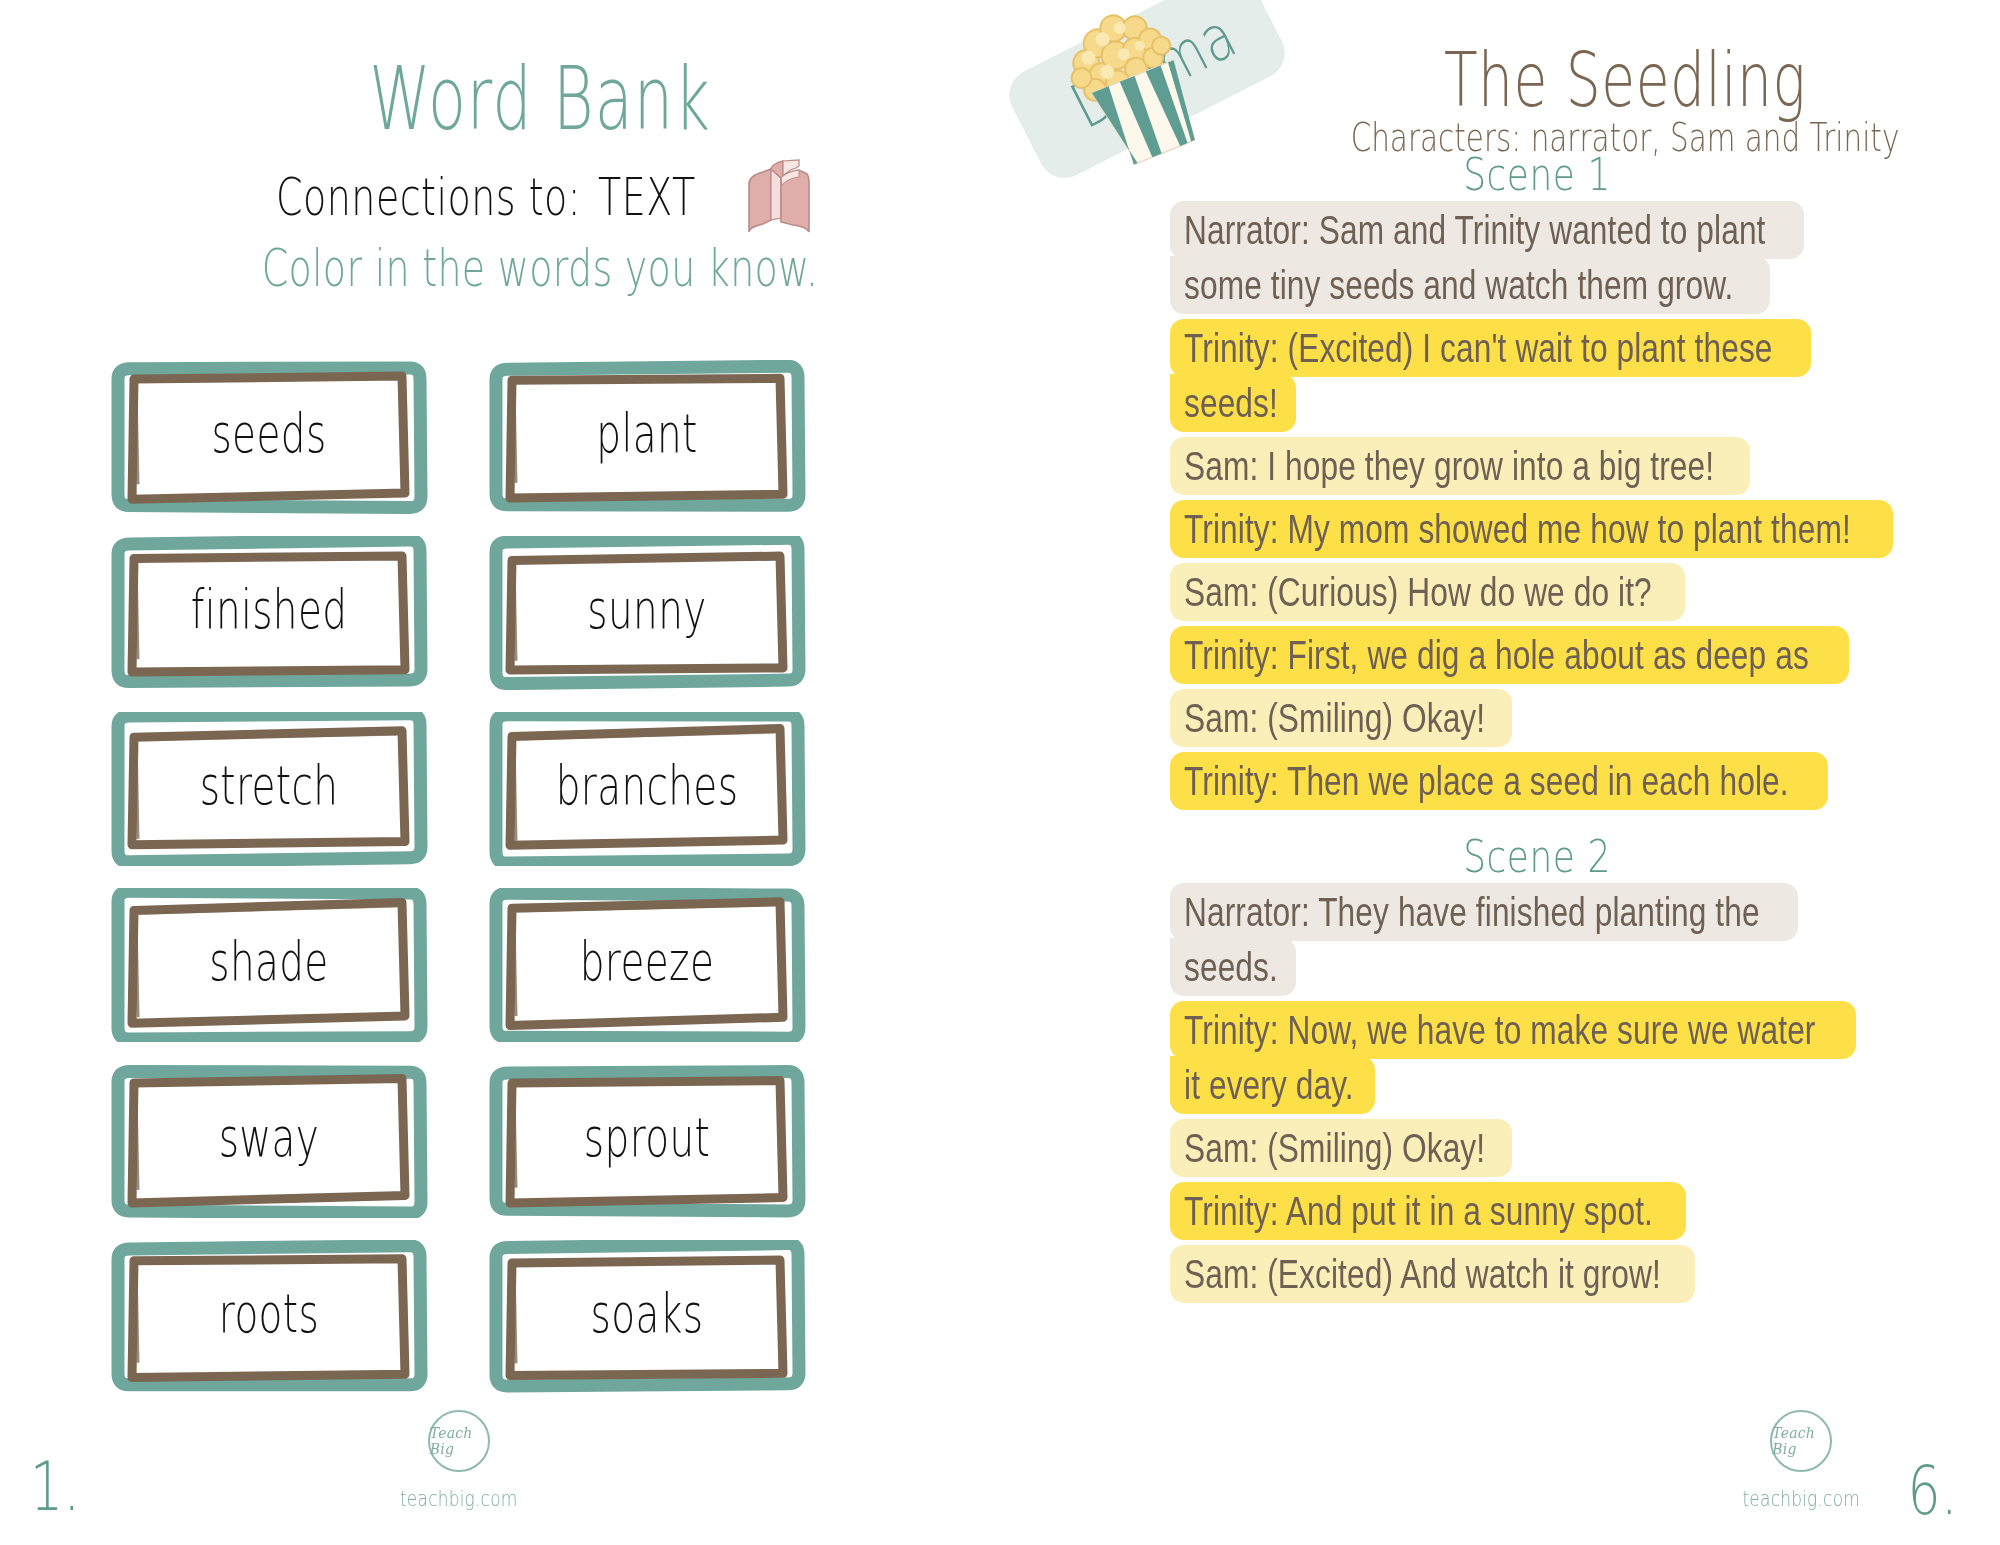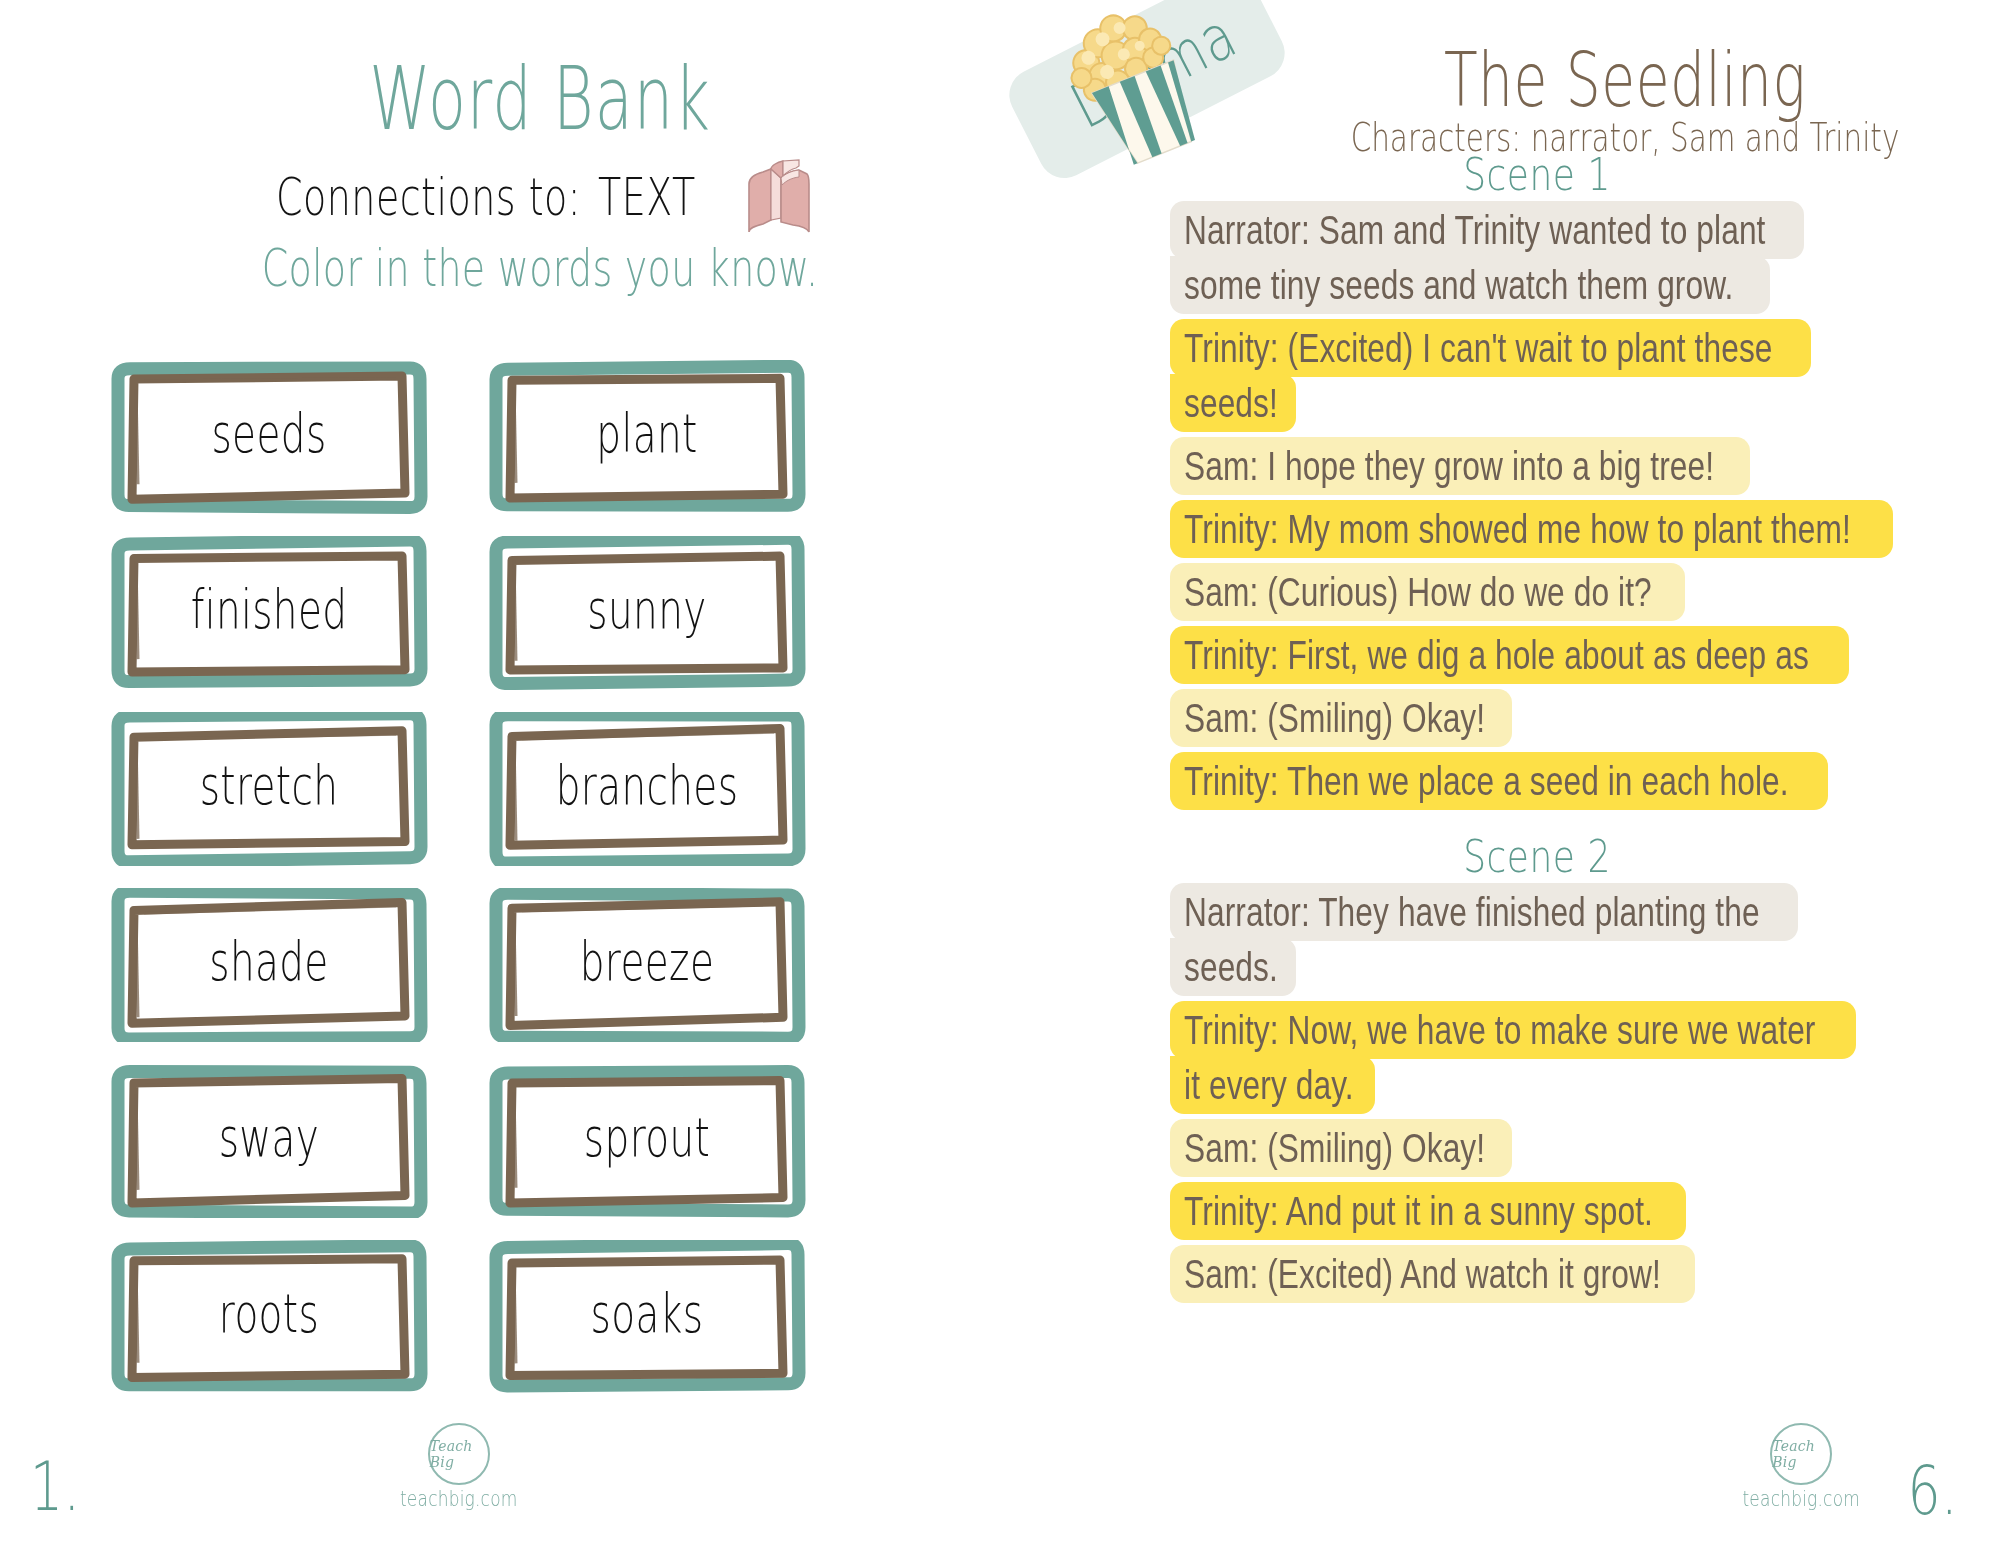--- a/index.html
+++ b/index.html
@@ -207,21 +207,21 @@
     margin-top: -3px;
     border-top-left-radius: 0;
   }
 
   
   .footer-logo {
     position: absolute;
     display: flex;
     flex-direction: column;
     align-items: center;
-    gap: 4px;
+    gap: 17px;
   }
   .logo-circle {
     width: 62px; height: 62px;
     border: 2px solid #8FB9B0;
     border-radius: 50%;
     display: flex; align-items: center; justify-content: center;
     font-family: "DejaVu Serif", serif;
     font-style: italic;
     font-size: 14px;
     color: #7FADA3;

